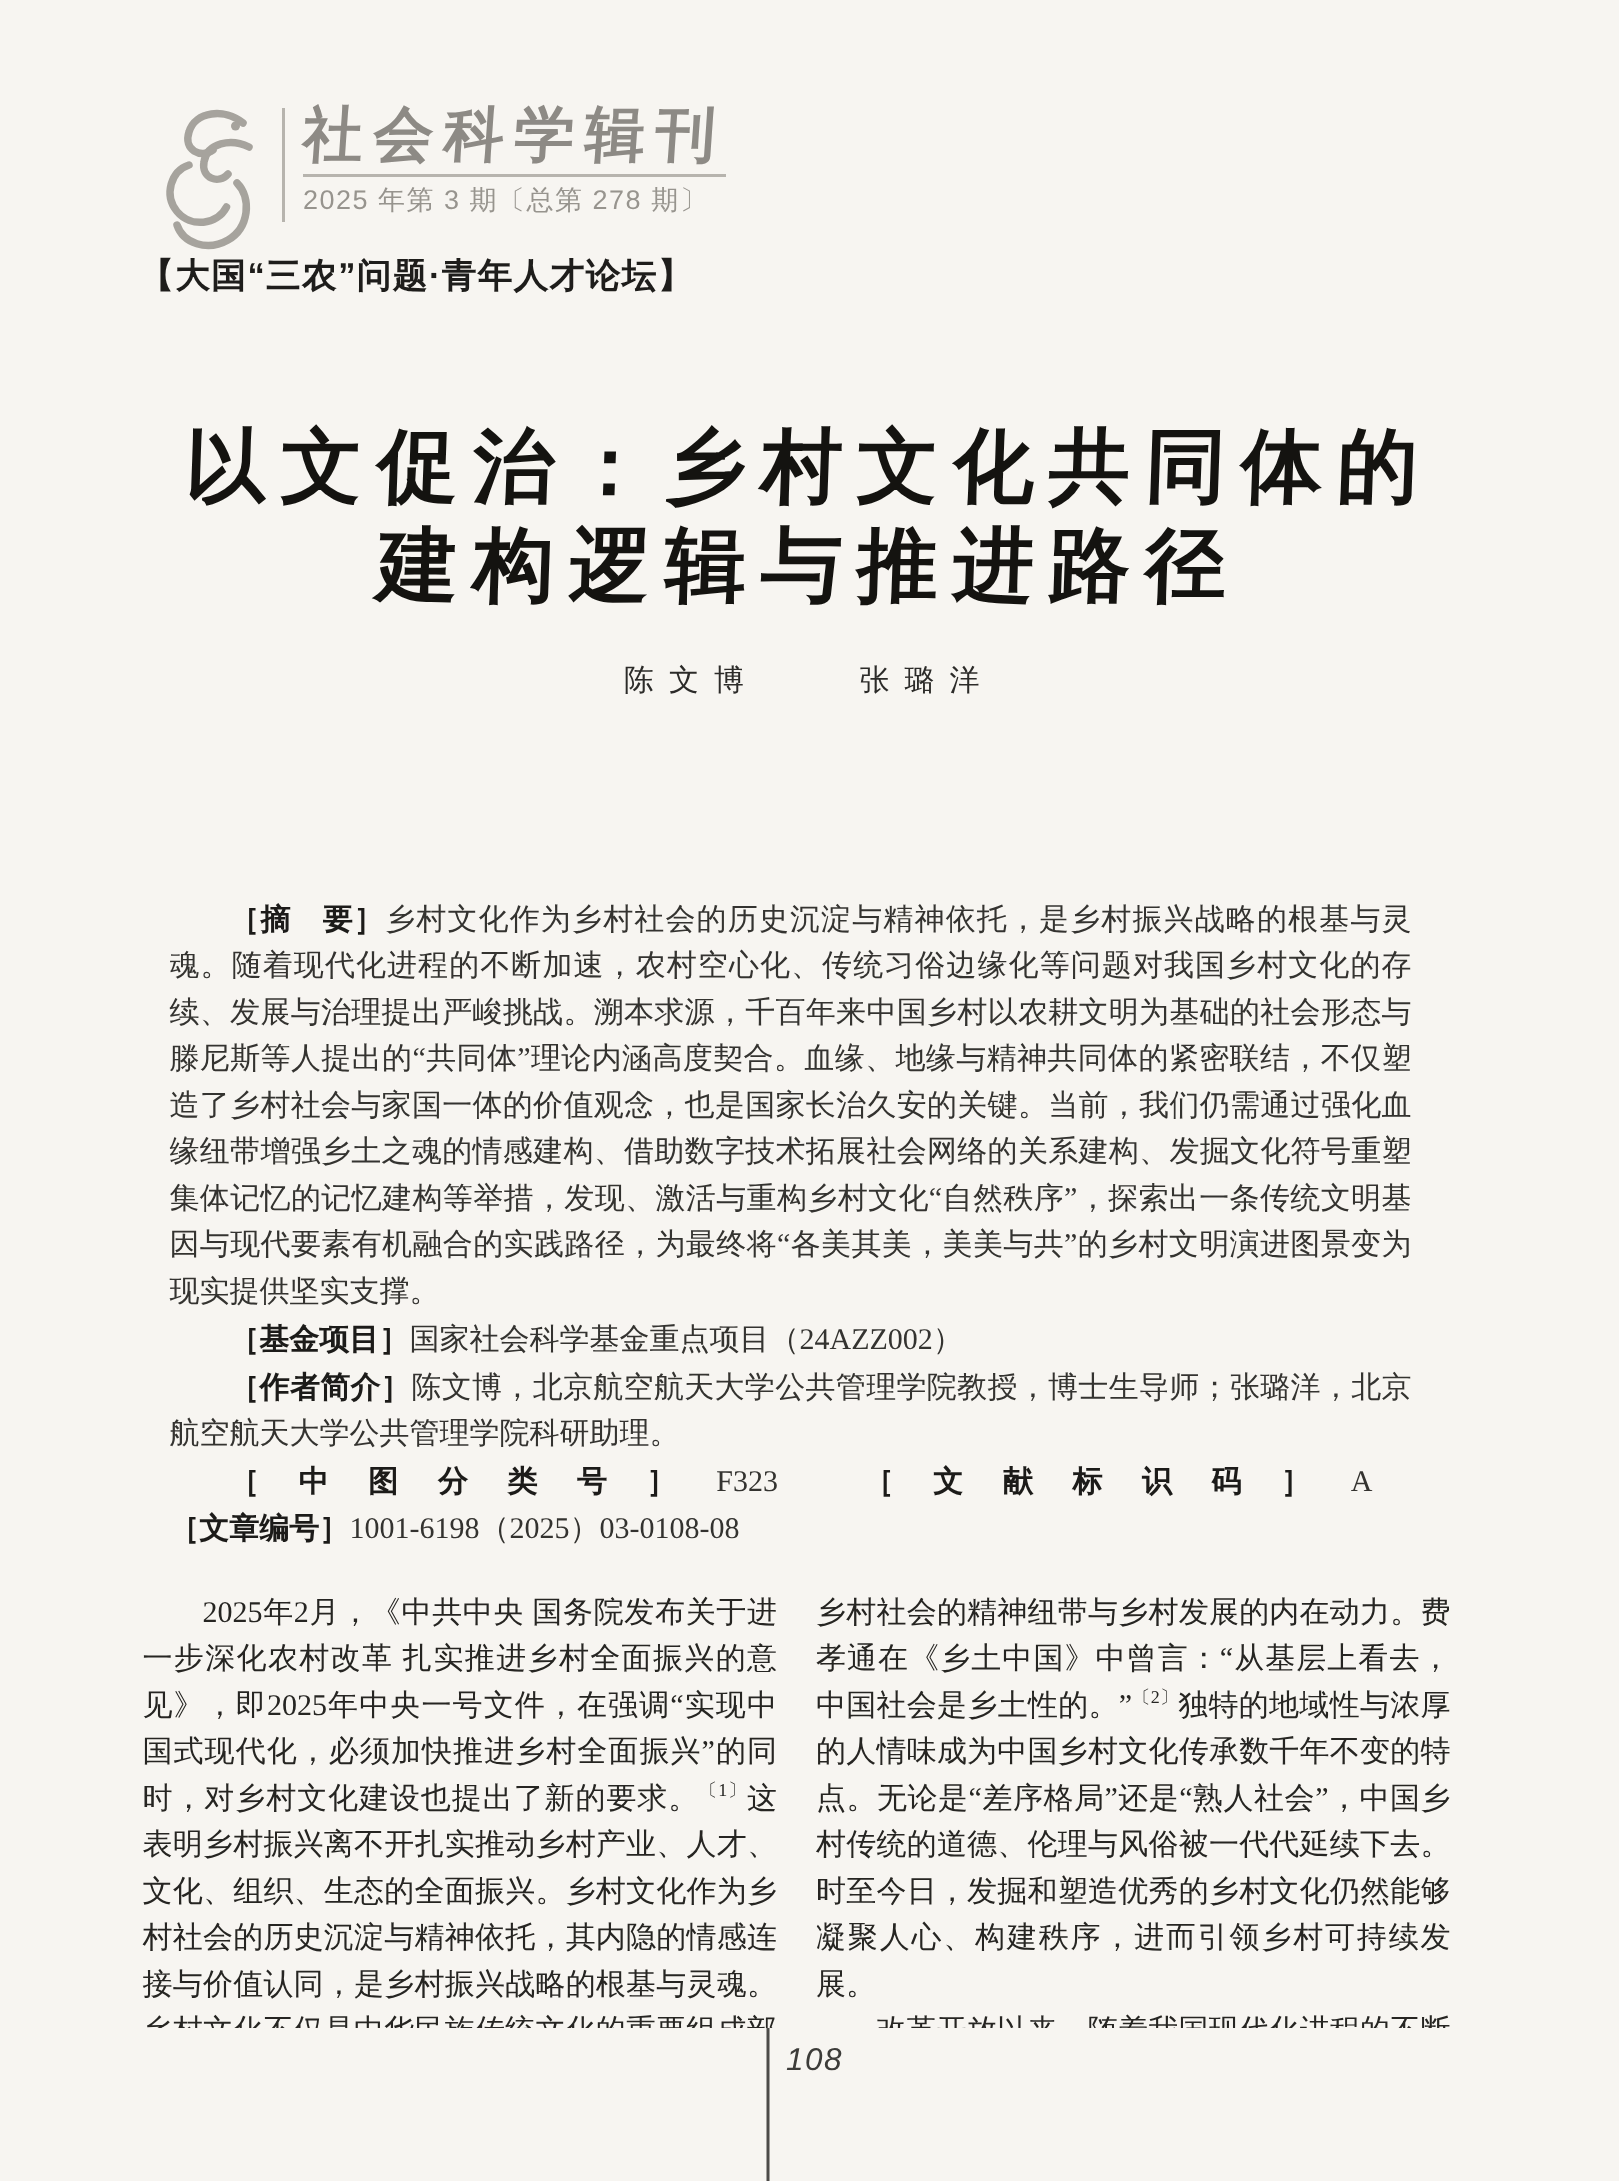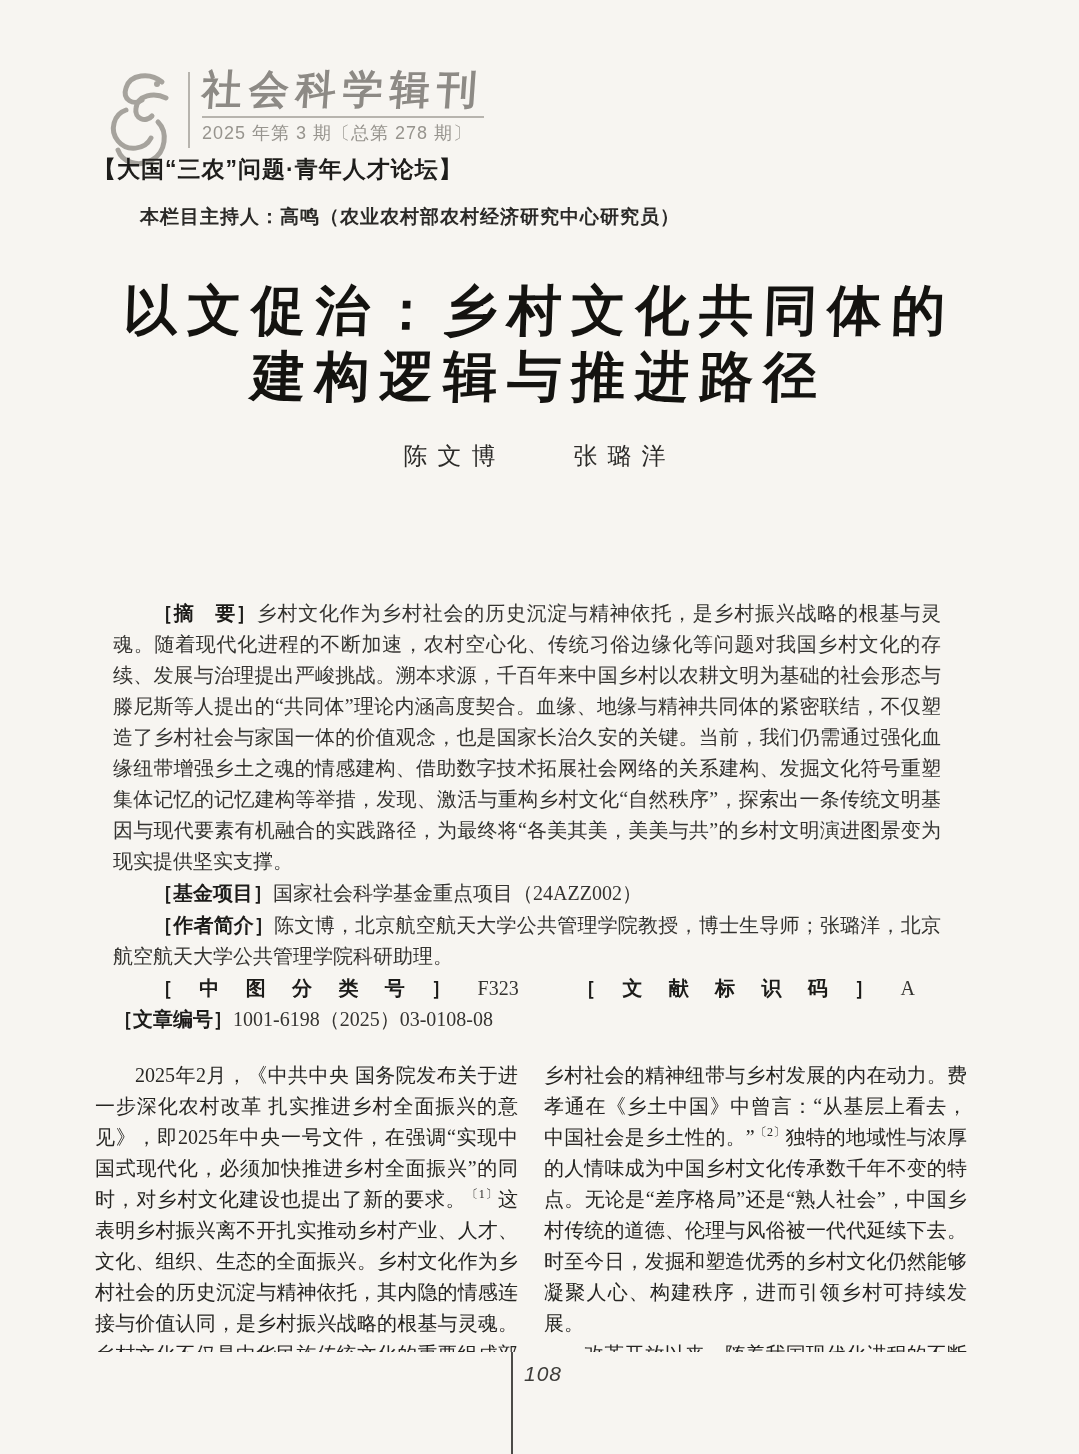--- a/index.html
+++ b/index.html
@@ -18,38 +18,38 @@
     font-weight:900;font-size:40px;line-height:44px;color:#8d8a85;
     letter-spacing:7px;transform:skewX(-4deg);white-space:nowrap;
   }
   .mast-rule{width:282px;height:2px;background:#b7b4ae;margin:4px 0 3px 0;}
   .journal-issue{
     font-family:"Liberation Sans","DejaVu Sans",sans-serif;
     font-size:18px;color:#97948e;letter-spacing:1px;white-space:nowrap;
   }
   
   .section-header{
-    position:absolute;left:93px;top:154px;
+    position:absolute;left:93px;top:168px;
     font-family:"Liberation Sans","DejaVu Sans",sans-serif;
     font-weight:700;font-size:23px;color:#1e1d1b;letter-spacing:1px;
   }
   .host-line{
     position:absolute;left:140px;top:204px;
     font-family:"Liberation Sans","DejaVu Sans",sans-serif;
     font-weight:600;font-size:19px;color:#2a2927;letter-spacing:1px;
   }
   
   .article-title{
     position:absolute;left:0;top:278px;width:1079px;text-align:center;
     font-weight:900;color:#141310;
   }
   .article-title .t-line{font-size:54px;line-height:66px;letter-spacing:10px;transform:skewX(-2deg);}
   .authors{
     position:absolute;left:0;top:440px;width:1079px;text-align:center;
-    font-size:24px;color:#2c2b29;letter-spacing:10px;font-family:Liberation Serif, serif;
+    font-size:20px;color:#2c2b29;letter-spacing:10px;font-family:Liberation Serif, serif;
   }
   .authors .author{margin:0 26px;}
   
   .front{
     position:absolute;left:113px;top:598px;width:828px;
     font-size:20px;line-height:31px;text-align:justify;color:#343330;
   }
   .front p{margin:0;text-indent:2em;}
   .front .label{
     font-family:"Liberation Sans","DejaVu Sans",sans-serif;
@@ -93,21 +93,20 @@
     </svg>
     <div class="mast-divider"></div>
     <div class="mast-right">
       <div class="journal-name">社会科学辑刊</div>
       <div class="mast-rule"></div>
       <div class="journal-issue">2025 年第 3 期〔总第 278 期〕</div>
     </div>
   </div>
 
   <div class="section-header">【大国“三农”问题·青年人才论坛】</div>
-  <div class="host-line">本栏目主持人：高鸣（农业农村部农村经济研究中心研究员）</div>
 
   <div class="article-title">
     <div class="t-line">以文促治：乡村文化共同体的</div>
     <div class="t-line">建构逻辑与推进路径</div>
   </div>
 
   <div class="authors">
     <span class="author">陈文博</span>
     <span class="author">张璐洋</span>
   </div>

